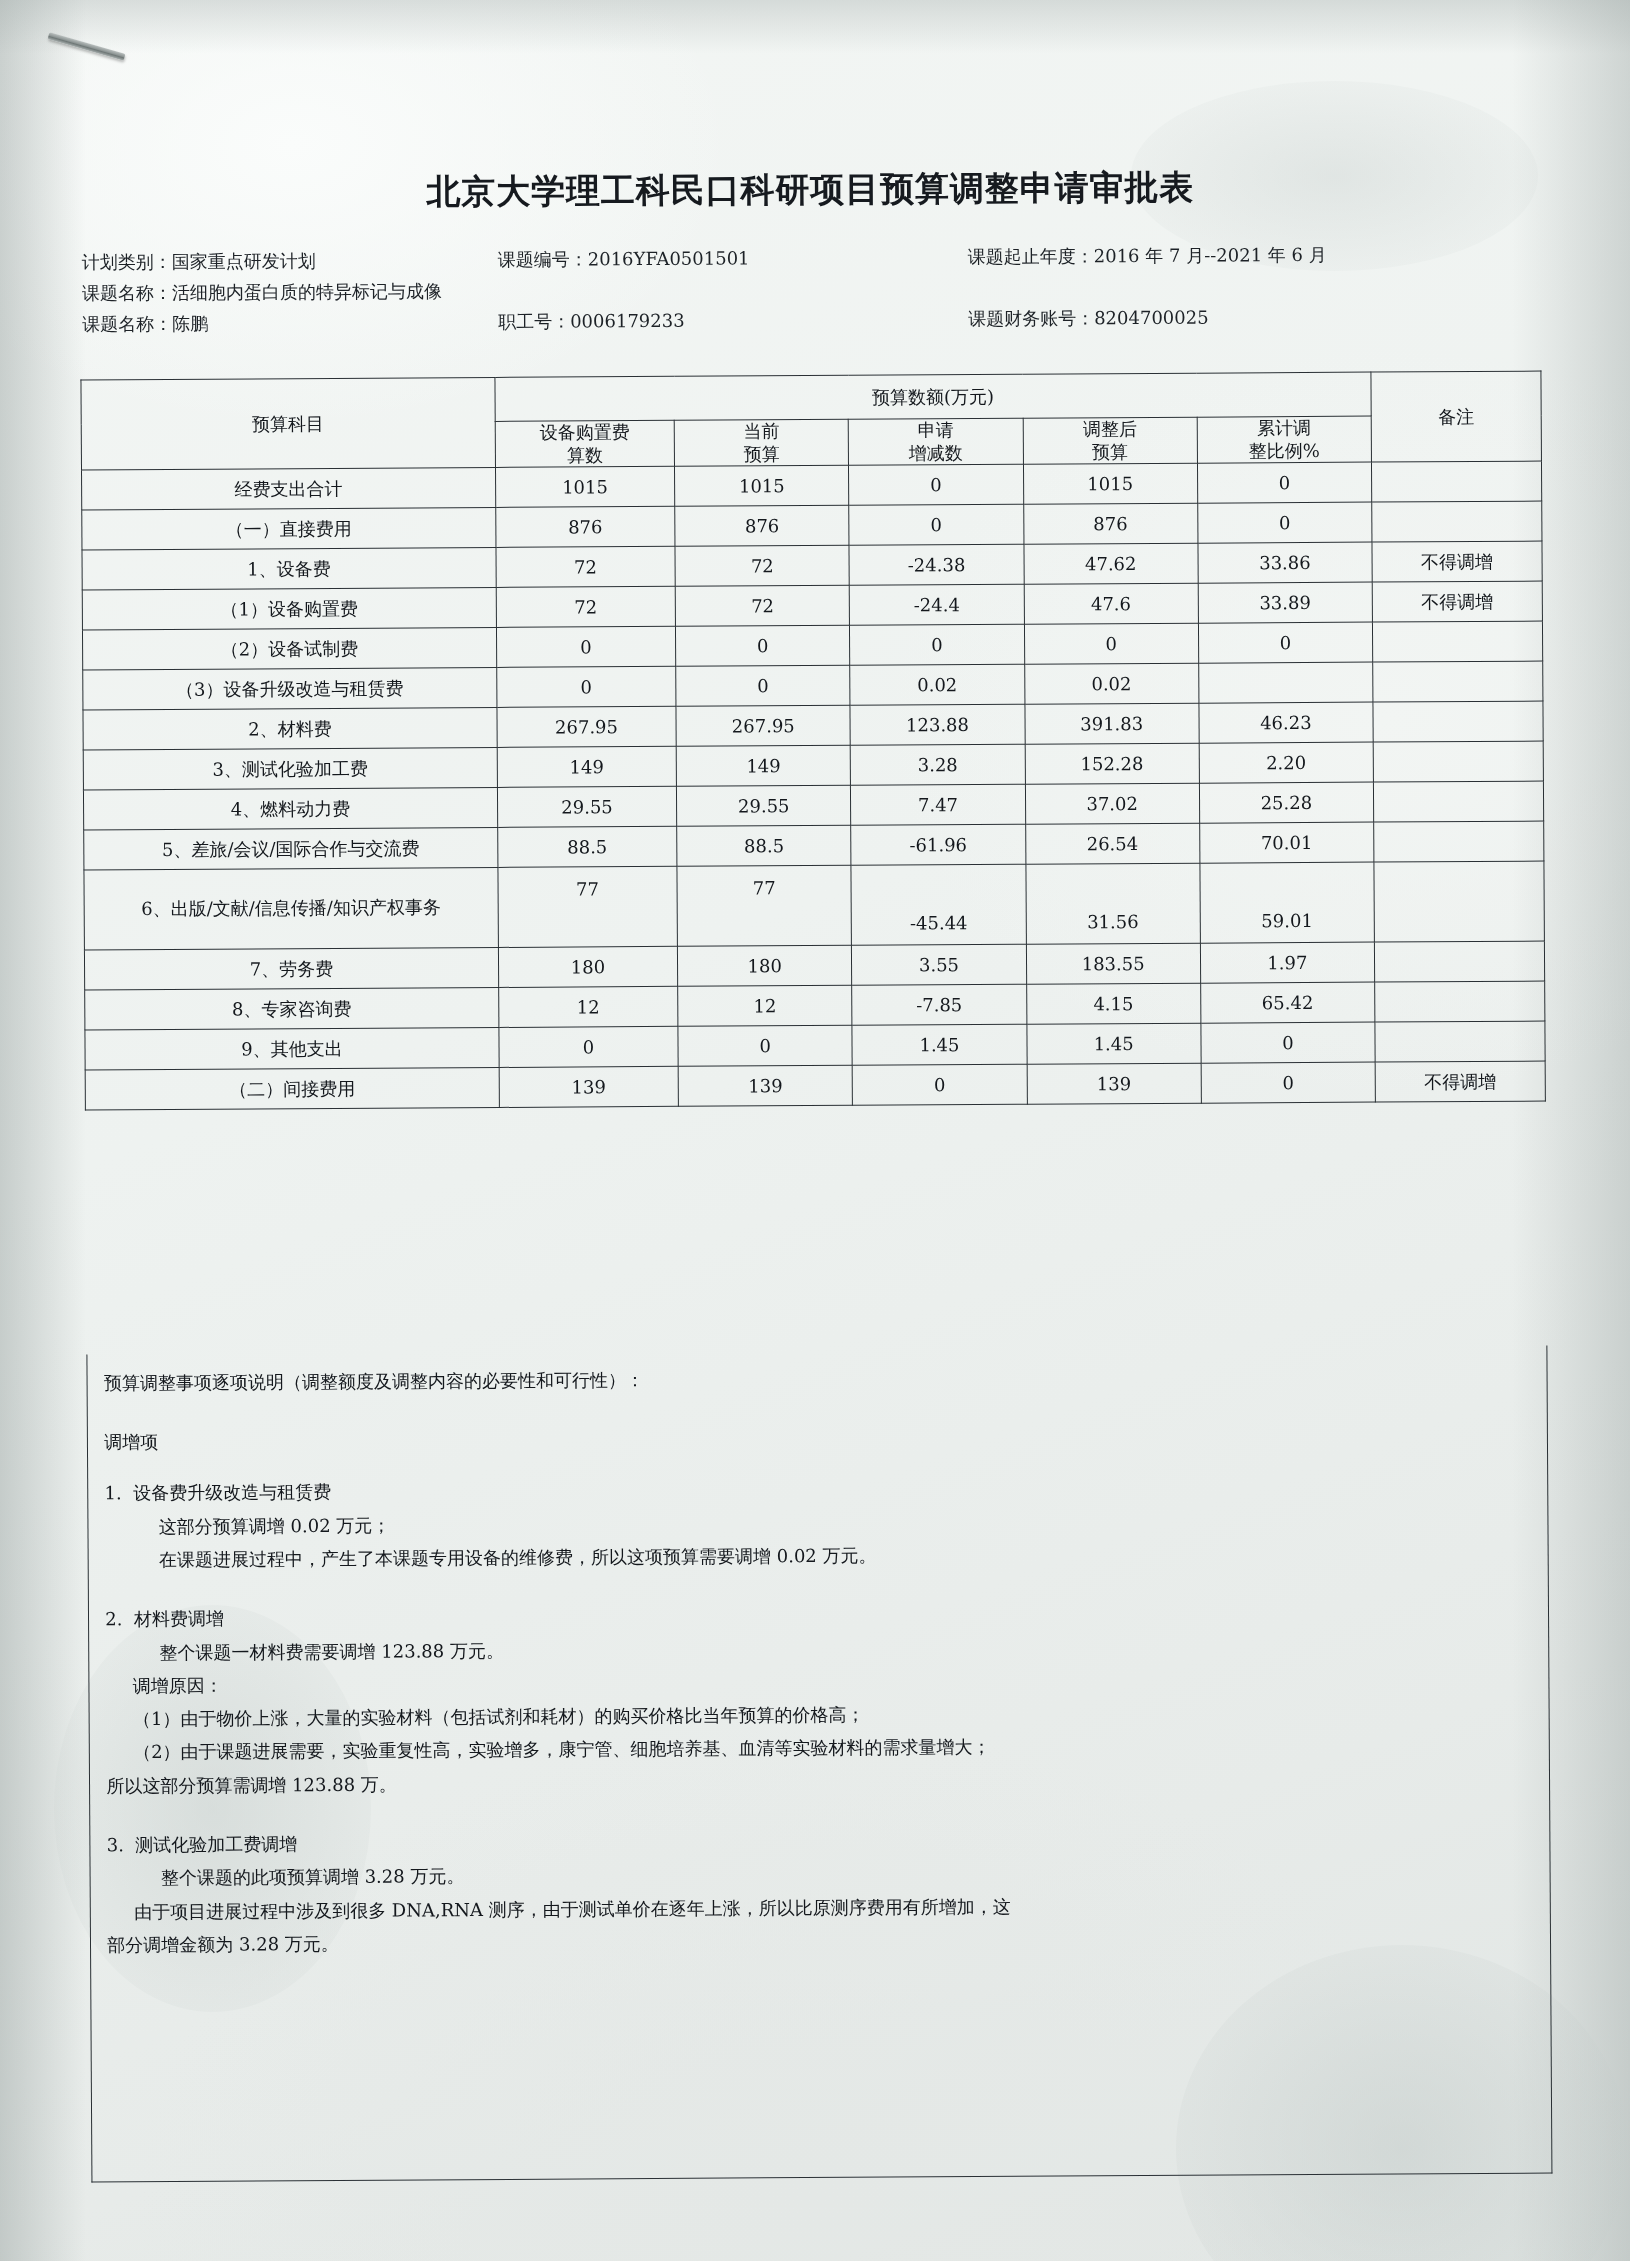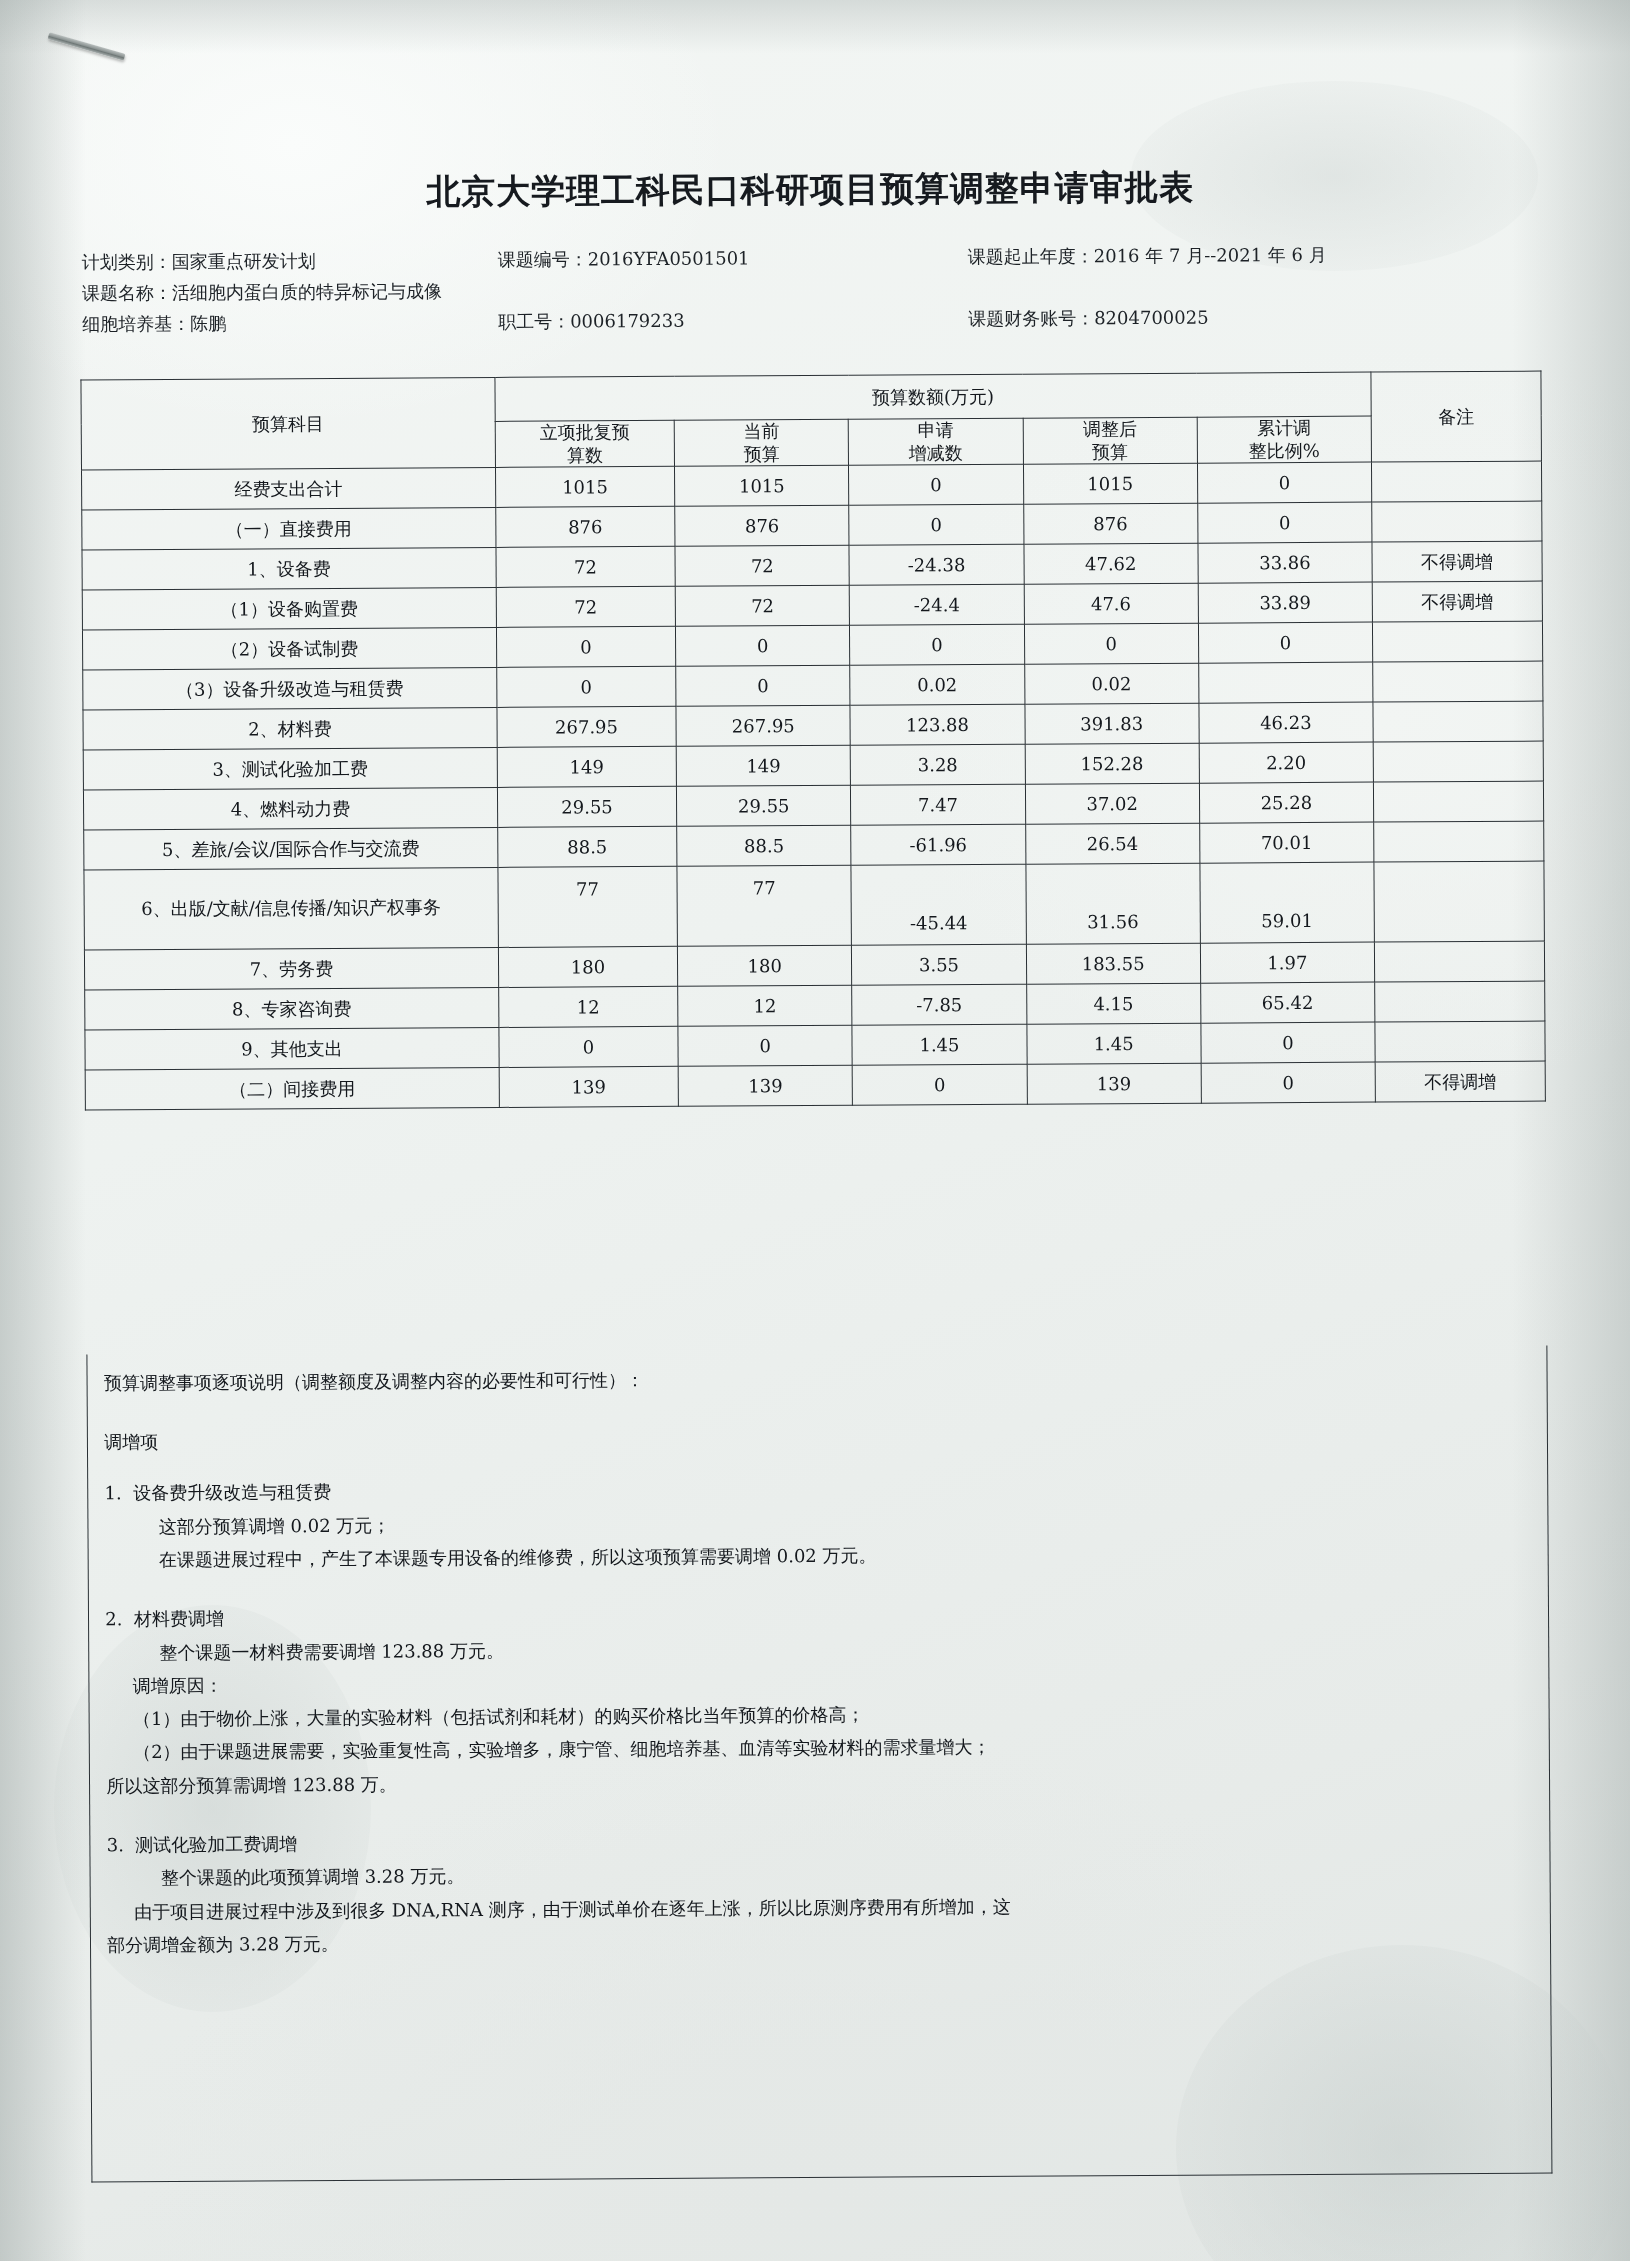--- a/index.html
+++ b/index.html
@@ -179,36 +179,36 @@
     <div class="meta">
       <div class="meta-row">
         <span class="meta-cell m-c1">计划类别：国家重点研发计划</span>
         <span class="meta-cell m-c2">课题编号：2016YFA0501501</span>
         <span class="meta-cell m-c3">课题起止年度：2016 年 7 月--2021 年 6 月</span>
       </div>
       <div class="meta-row">
         <span class="meta-cell m-c1">课题名称：活细胞内蛋白质的特异标记与成像</span>
       </div>
       <div class="meta-row">
-        <span class="meta-cell m-c1">细胞培养基：陈鹏</span>
+        <span class="meta-cell m-c1">课题名称：陈鹏</span>
         <span class="meta-cell m-c2">职工号：0006179233</span>
         <span class="meta-cell m-c3">课题财务账号：8204700025</span>
       </div>
     </div>
 
     <table class="tbl">
       <tbody>
         <tr class="h-row">
           <td class="col-item" rowspan="2" style="text-align:center;padding-left:0;">预算科目</td>
           <td colspan="5">预算数额(万元)</td>
           <td class="remark" rowspan="2">备注</td>
         </tr>
         <tr class="h-row">
           <td class="num">
-            <span class="item-txt">立项批复预</span>
+            <span class="item-txt">设备购置费</span>
             <span class="item-txt">算数</span>
           </td>
           <td class="num-mid">
             <span class="item-txt">当前</span>
             <span class="item-txt">预算</span>
           </td>
           <td class="num-mid">
             <span class="item-txt">申请</span>
             <span class="item-txt">增减数</span>
           </td>

